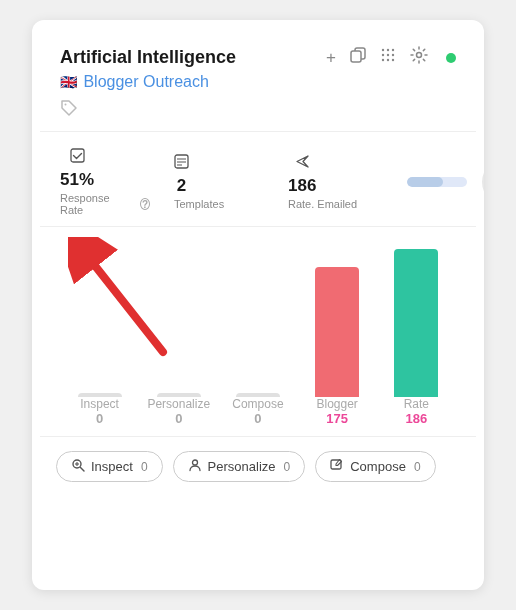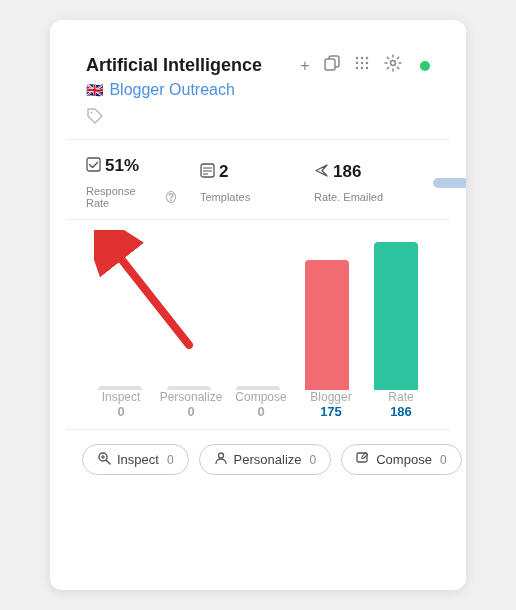--- a/index.html
+++ b/index.html
@@ -7,24 +7,24 @@
       font-family: -apple-system, BlinkMacSystemFont, 'Segoe UI', sans-serif;
       background: #f0f0f0;
       display: flex;
       justify-content: center;
       align-items: center;
       min-height: 100vh;
     }
     .card {
       background: #fff;
       border-radius: 12px;
-      width: 416px;
+      width: 452px;
       min-height: 570px;
       box-shadow: 0 2px 12px rgba(0,0,0,0.10);
-      padding: 16px;
+      padding: 8px;
       overflow: hidden;
       position: relative;
     }
     .card-header {
       padding: 18px 20px 10px 20px;
       border-bottom: 1px solid #eee;
     }
     .header-top {
       display: flex;
       align-items: center;
@@ -87,29 +87,30 @@
       align-items: flex-start;
       min-width: 90px;
     }
     .metric-value {
       font-size: 17px;
       font-weight: 700;
       color: #1a1a1a;
       display: flex;
       align-items: center;
       gap: 4px;
+      flex-direction: column;
     }
     .metric-icon {
       font-size: 15px;
       color: #555;
     }
     .metric-label {
       font-size: 11px;
       color: #888;
-      margin-top: 9px;
+      margin-top: 2px;
       display: flex;
       align-items: center;
       gap: 21px;
     }
     .info-icon {
       font-size: 10px;
       color: #aaa;
       border: 1px solid #aaa;
       border-radius: 50%;
       width: 12px;
@@ -185,21 +186,21 @@
       width: 44px;
     }
     .bar-label {
       font-size: 12px;
       color: #aaa;
       text-align: center;
     }
     .bar-value {
       font-size: 13px;
       font-weight: 700;
-      color: #0369a1;
+      color: #ec4899;
       text-align: center;
     }
     .chart-labels {
       display: flex;
       justify-content: space-around;
       padding: 0 0 10px 0;
     }
     .chart-label-item {
       display: flex;
       flex-direction: column;

